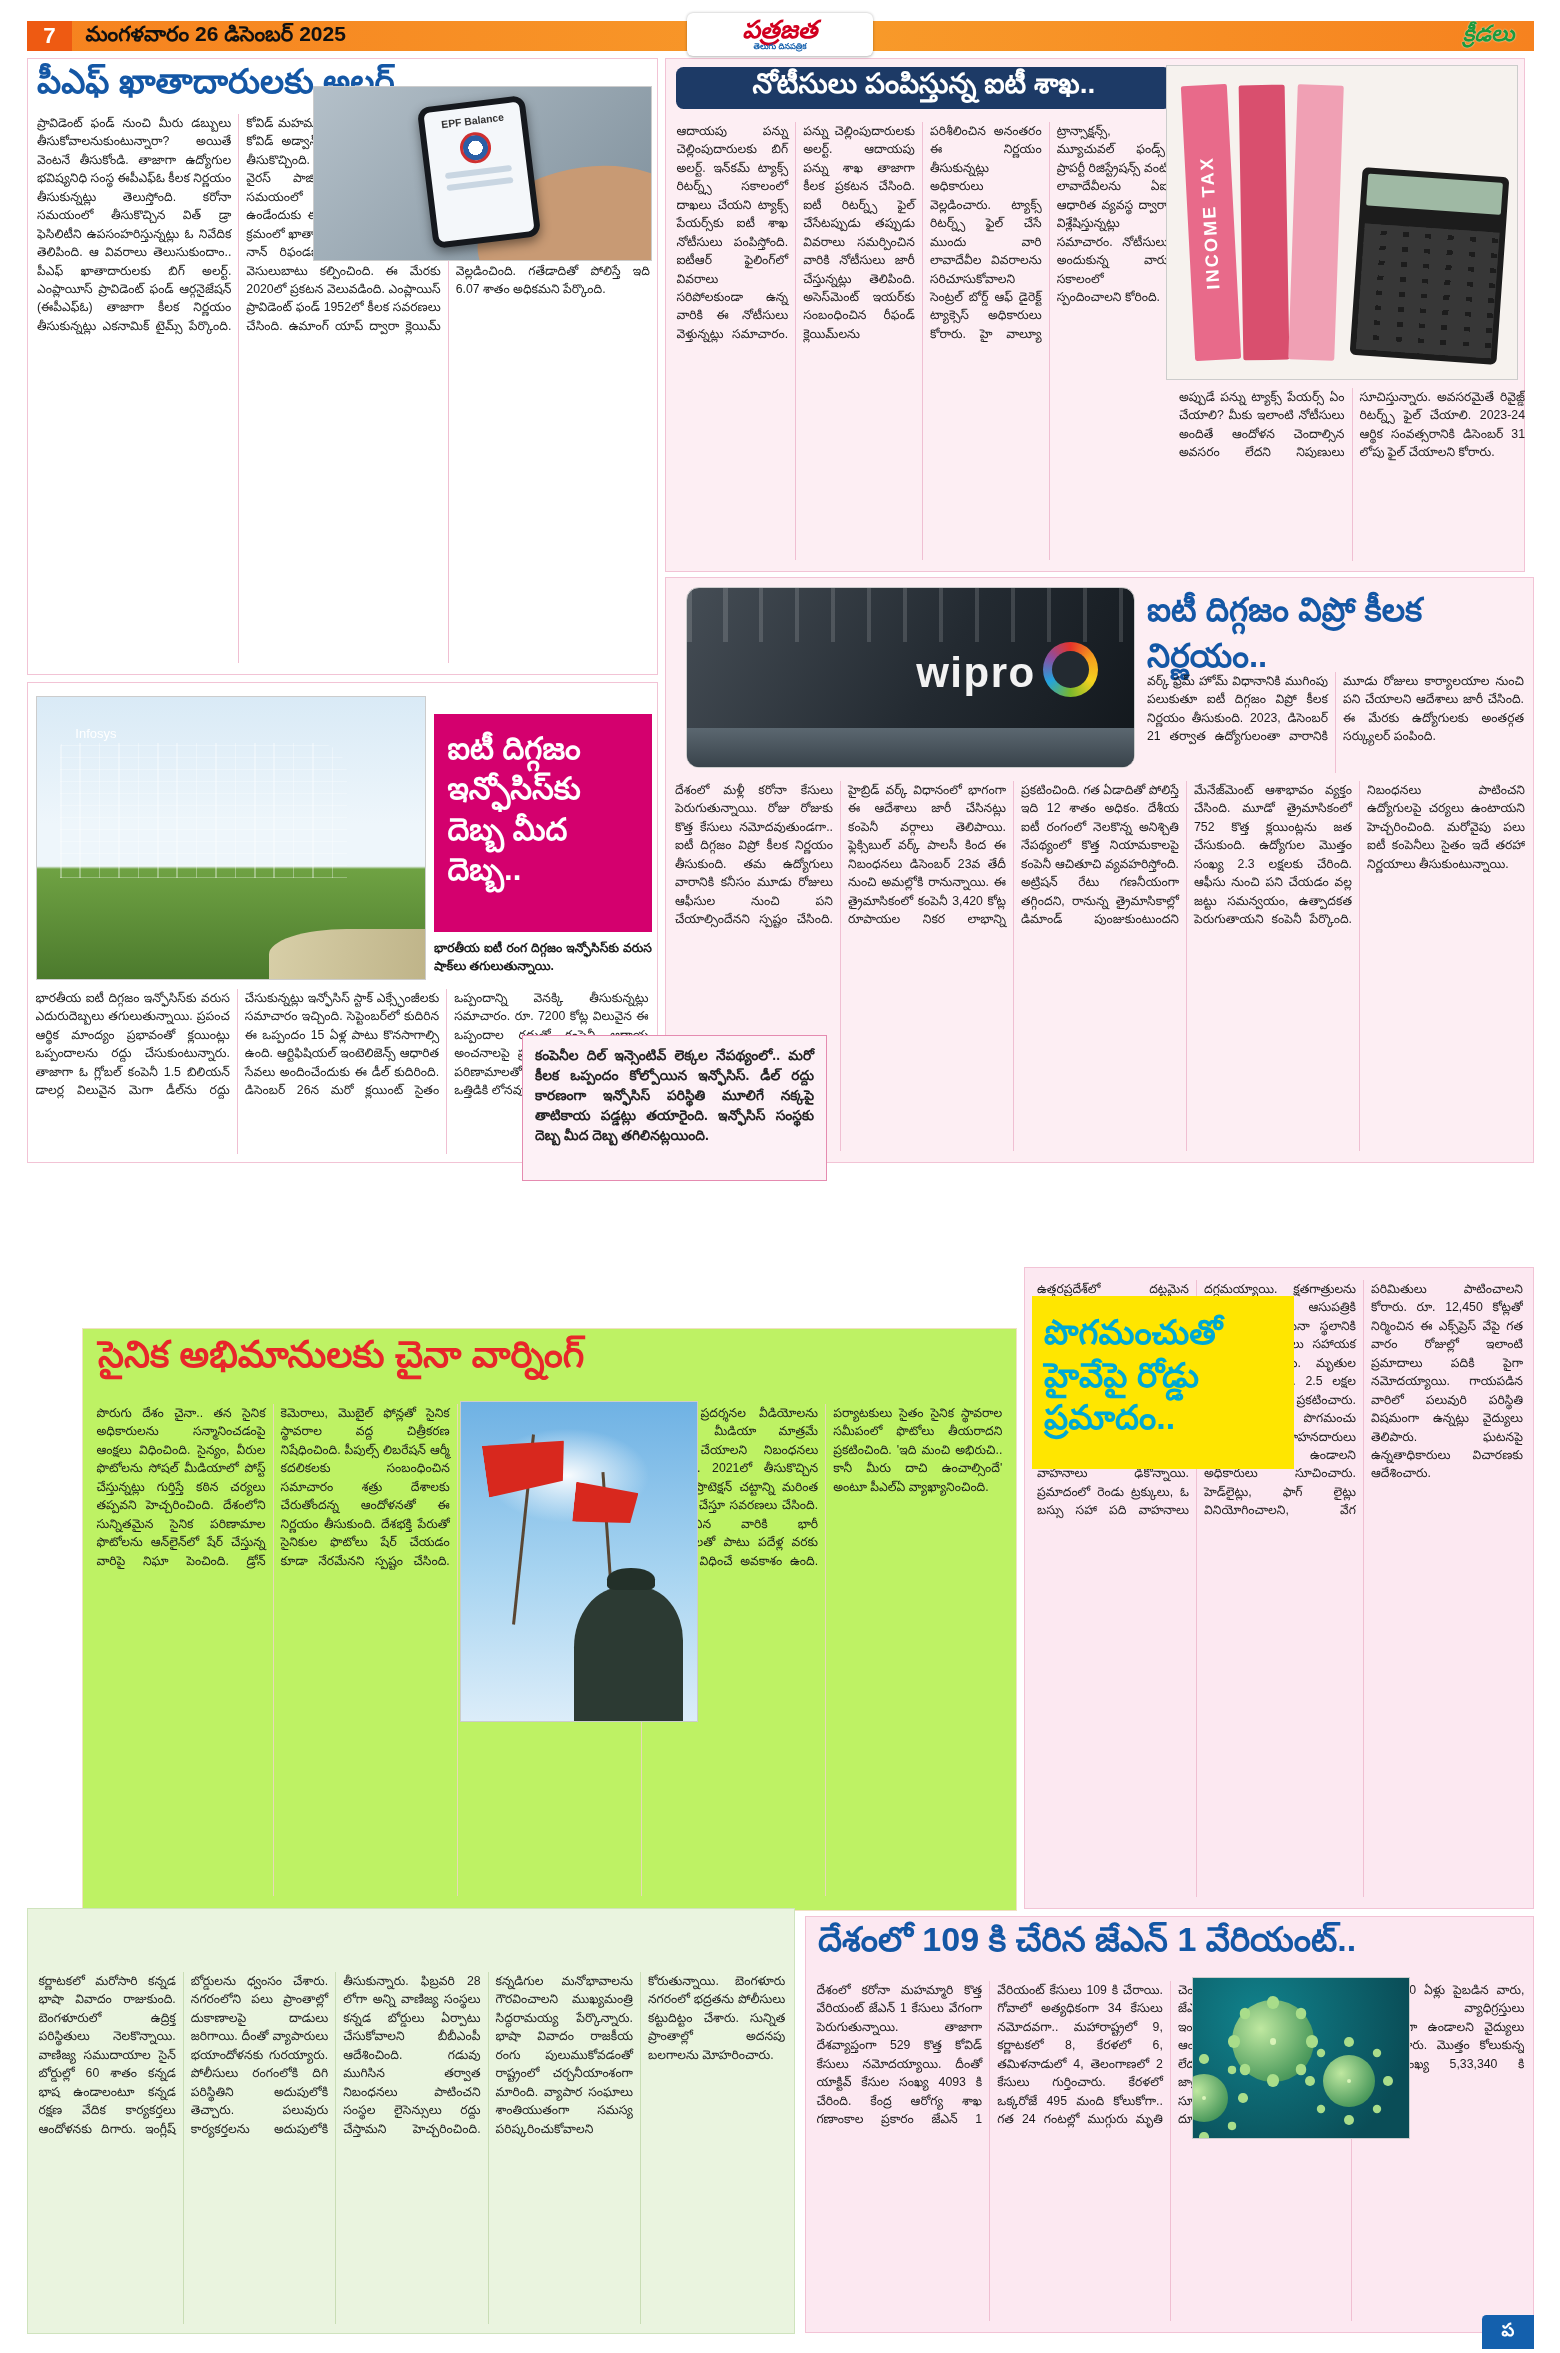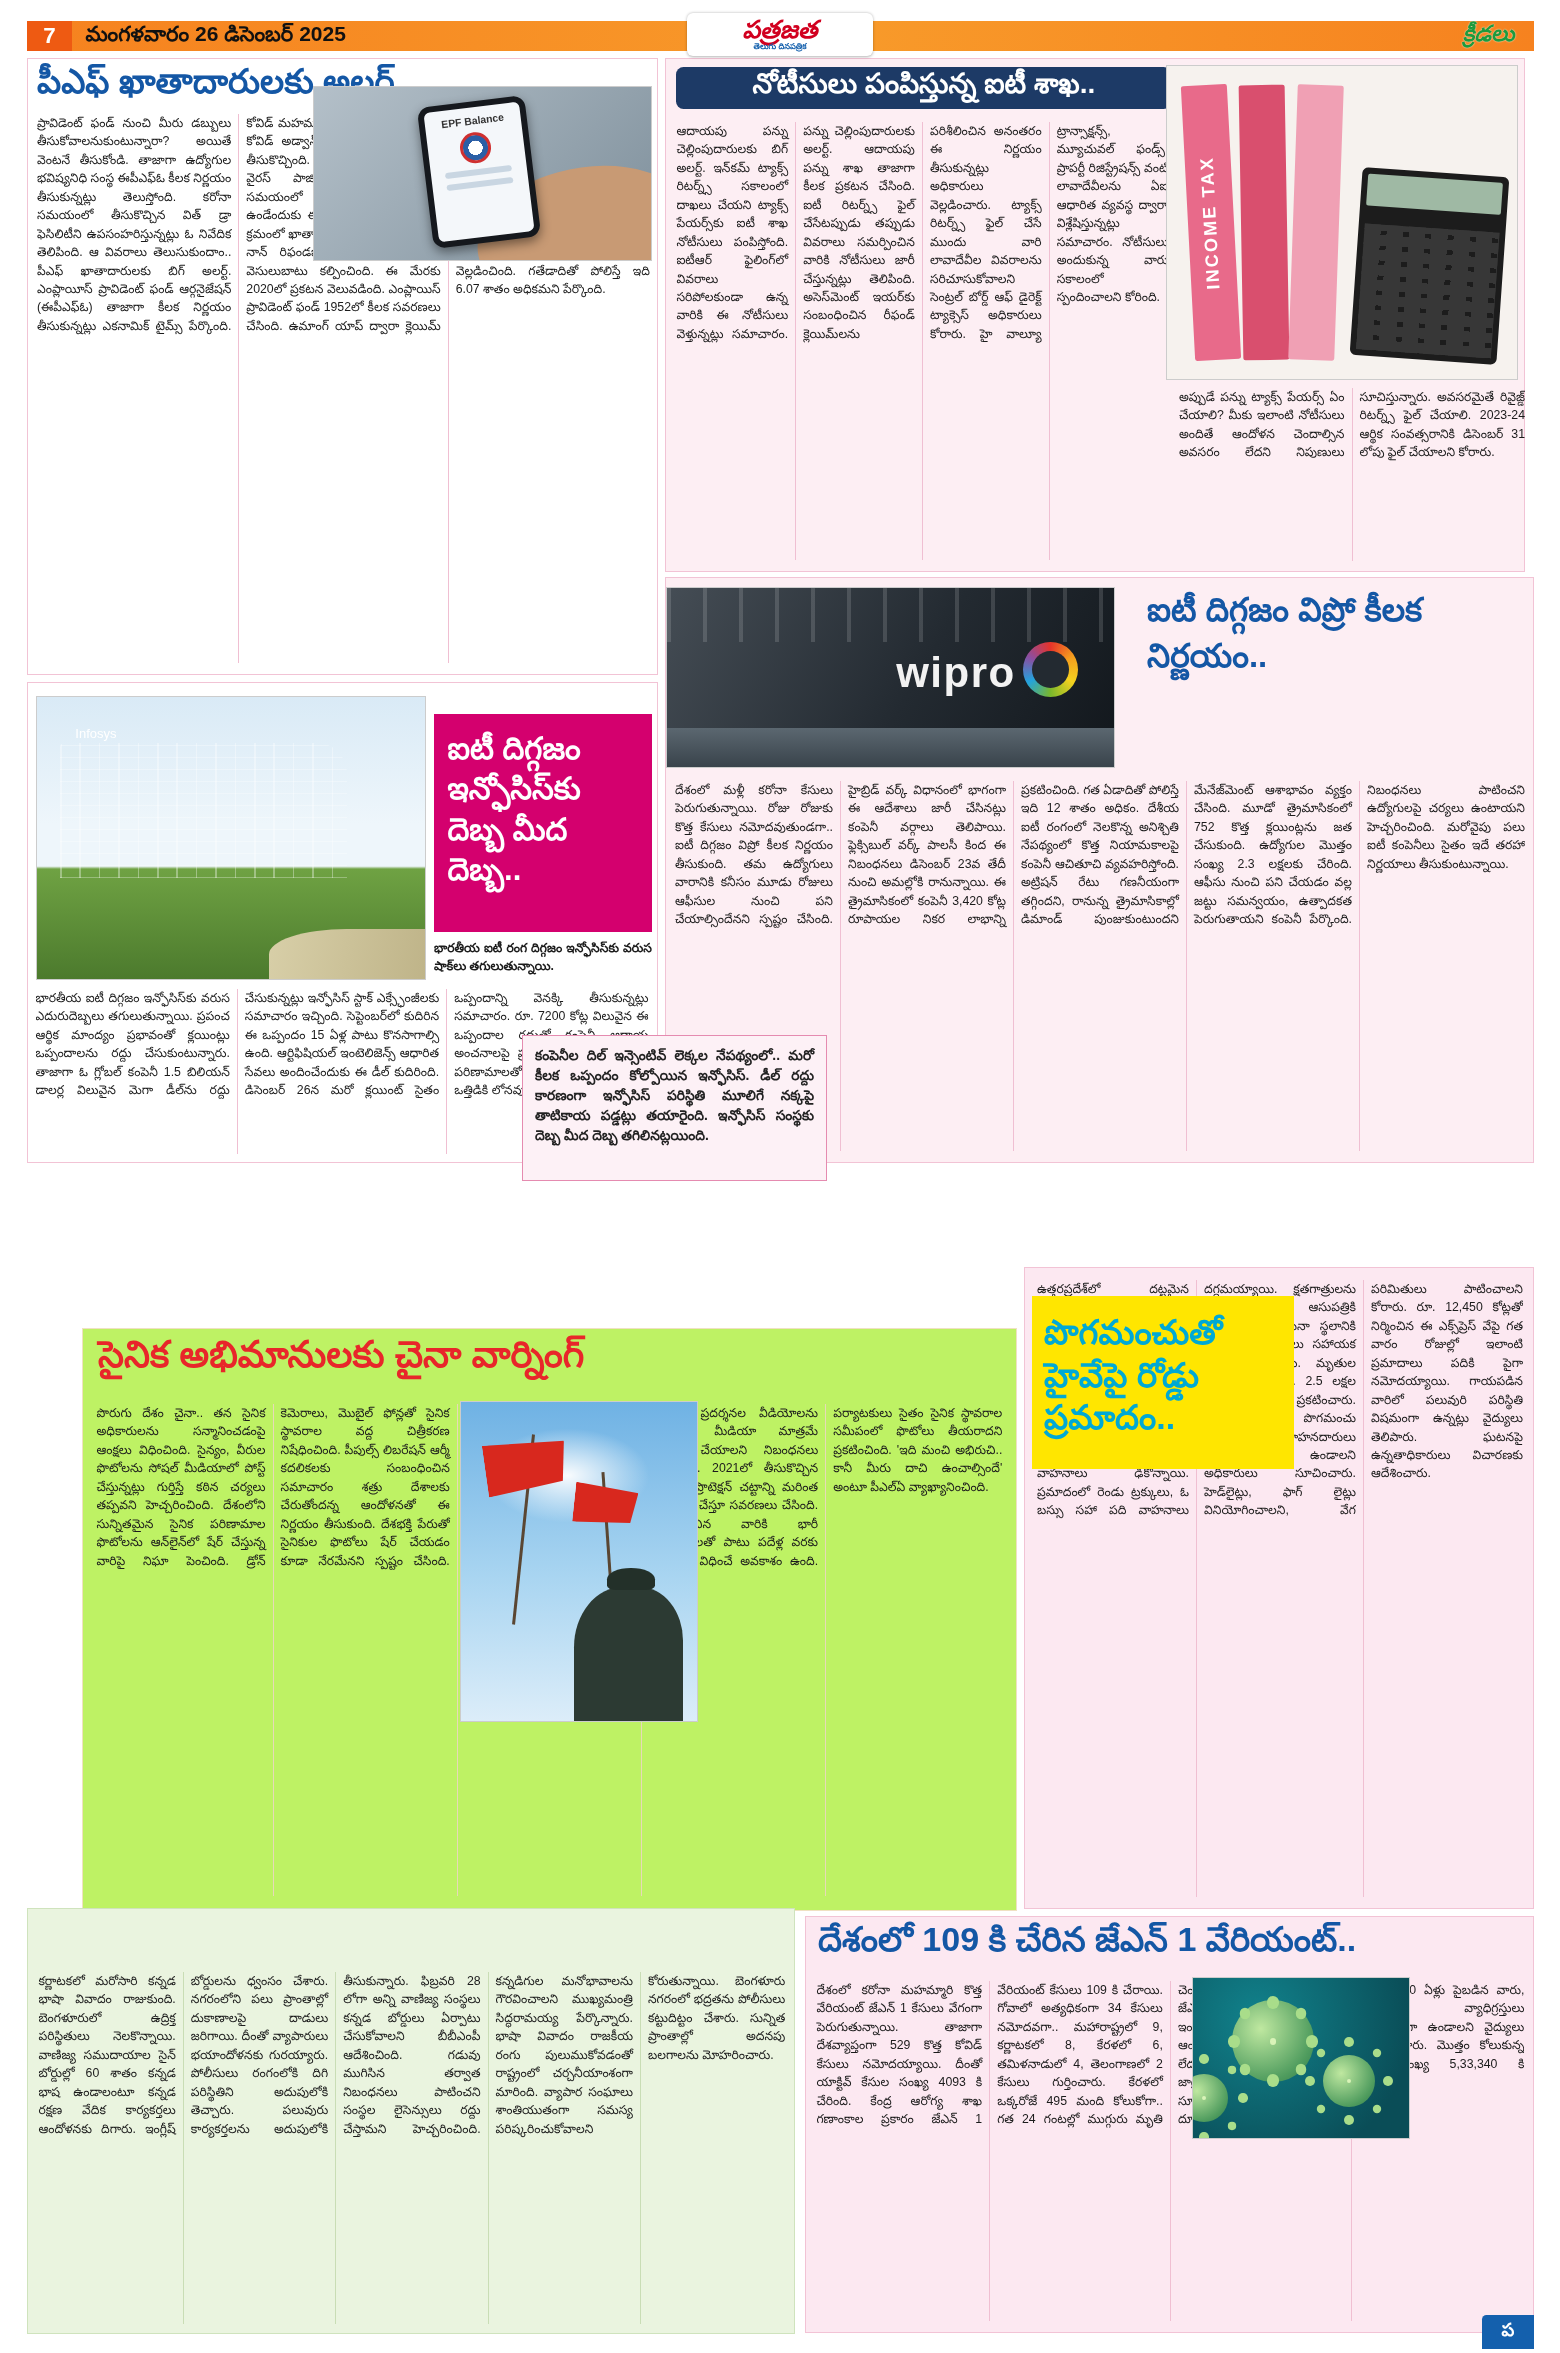--- a/index.html
+++ b/index.html
@@ -163,27 +163,28 @@
       <div class="calc">
         <div class="calc-display"></div>
         <div class="calc-keys"></div>
       </div>
     </div>
     <div class="body-text" style="left:10.4px; top:63px; width:492px; height:438px; column-count:4;">ఆదాయపు పన్ను చెల్లింపుదారులకు బిగ్ అలర్ట్. ఇన్‌కమ్ ట్యాక్స్ రిటర్న్స్ సకాలంలో దాఖలు చేయని ట్యాక్స్ పేయర్స్‌కు ఐటీ శాఖ నోటీసులు పంపిస్తోంది. ఐటీఆర్ ఫైలింగ్‌లో వివరాలు సరిపోలకుండా ఉన్న వారికి ఈ నోటీసులు వెళ్తున్నట్లు సమాచారం. పన్ను చెల్లింపుదారులకు అలర్ట్. ఆదాయపు పన్ను శాఖ తాజాగా కీలక ప్రకటన చేసింది. ఐటీ రిటర్న్స్ ఫైల్ చేసేటప్పుడు తప్పుడు వివరాలు సమర్పించిన వారికి నోటీసులు జారీ చేస్తున్నట్లు తెలిపింది. అసెస్‌మెంట్ ఇయర్‌కు సంబంధించిన రీఫండ్ క్లెయిమ్‌లను పరిశీలించిన అనంతరం ఈ నిర్ణయం తీసుకున్నట్లు అధికారులు వెల్లడించారు. ట్యాక్స్ రిటర్న్స్ ఫైల్ చేసే ముందు వారి లావాదేవీల వివరాలను సరిచూసుకోవాలని సెంట్రల్ బోర్డ్ ఆఫ్ డైరెక్ట్ ట్యాక్సెస్ అధికారులు కోరారు. హై వాల్యూ ట్రాన్సాక్షన్స్, మ్యూచువల్ ఫండ్స్, ప్రాపర్టీ రిజిస్ట్రేషన్స్ వంటి లావాదేవీలను ఏఐ ఆధారిత వ్యవస్థ ద్వారా విశ్లేషిస్తున్నట్లు సమాచారం. నోటీసులు అందుకున్న వారు సకాలంలో స్పందించాలని కోరింది.</div>
     <div class="body-text" style="left:513px; top:329px; width:346px; height:173px; column-count:2;">అప్పుడే పన్ను ట్యాక్స్ పేయర్స్ ఏం చేయాలి? మీకు ఇలాంటి నోటీసులు అందితే ఆందోళన చెందాల్సిన అవసరం లేదని నిపుణులు సూచిస్తున్నారు. అవసరమైతే రివైజ్డ్ రిటర్న్స్ ఫైల్ చేయాలి. 2023-24 ఆర్థిక సంవత్సరానికి డిసెంబర్ 31 లోపు ఫైల్ చేయాలని కోరారు.</div>
   </section>
 
   <section class="article" style="left:665px; top:577px; width:869px; height:586px; background:#fdeef3;">
-    <div class="img img-wipro" style="left:0; top:9px; width:447px; height:179px;">
+    <div class="img img-wipro" style="left:20px; top:9px; width:447px; height:179px;border-radius:13px;">
       <div class="wipro-glow"></div>
       <div class="wipro-wordmark">wipro</div>
       <div class="wipro-ring"></div>
       <div class="wipro-floor"></div>
     </div>
     <h1 class="headline-blue" style="left:481px; top:13.4px; width:377px; font-size:33px; margin:0;">ఐటీ దిగ్గజం విప్రో కీలక నిర్ణయం..</h1>
+    <div class="body-text" style="left:481px; top:94px; width:377px; height:101px; column-count:2;">వర్క్ ఫ్రమ్ హోమ్ విధానానికి ముగింపు పలుకుతూ ఐటీ దిగ్గజం విప్రో కీలక నిర్ణయం తీసుకుంది. 2023, డిసెంబర్ 21 తర్వాత ఉద్యోగులంతా వారానికి మూడు రోజులు కార్యాలయాల నుంచి పని చేయాలని ఆదేశాలు జారీ చేసింది. ఈ మేరకు ఉద్యోగులకు అంతర్గత సర్క్యులర్ పంపింది.</div>
     <div class="body-text" style="left:9px; top:203px; width:850px; height:370px; column-count:5;">దేశంలో మళ్లీ కరోనా కేసులు పెరుగుతున్నాయి. రోజు రోజుకు కొత్త కేసులు నమోదవుతుండగా.. ఐటీ దిగ్గజం విప్రో కీలక నిర్ణయం తీసుకుంది. తమ ఉద్యోగులు వారానికి కనీసం మూడు రోజులు ఆఫీసుల నుంచి పని చేయాల్సిందేనని స్పష్టం చేసింది. హైబ్రిడ్ వర్క్ విధానంలో భాగంగా ఈ ఆదేశాలు జారీ చేసినట్లు కంపెనీ వర్గాలు తెలిపాయి. ఫ్లెక్సిబుల్ వర్క్ పాలసీ కింద ఈ నిబంధనలు డిసెంబర్ 23వ తేదీ నుంచి అమల్లోకి రానున్నాయి. ఈ త్రైమాసికంలో కంపెనీ 3,420 కోట్ల రూపాయల నికర లాభాన్ని ప్రకటించింది. గత ఏడాదితో పోలిస్తే ఇది 12 శాతం అధికం. దేశీయ ఐటీ రంగంలో నెలకొన్న అనిశ్చితి నేపథ్యంలో కొత్త నియామకాలపై కంపెనీ ఆచితూచి వ్యవహరిస్తోంది. అట్రిషన్ రేటు గణనీయంగా తగ్గిందని, రానున్న త్రైమాసికాల్లో డిమాండ్ పుంజుకుంటుందని మేనేజ్‌మెంట్ ఆశాభావం వ్యక్తం చేసింది. మూడో త్రైమాసికంలో 752 కొత్త క్లయింట్లను జత చేసుకుంది. ఉద్యోగుల మొత్తం సంఖ్య 2.3 లక్షలకు చేరింది. ఆఫీసు నుంచి పని చేయడం వల్ల జట్టు సమన్వయం, ఉత్పాదకత పెరుగుతాయని కంపెనీ పేర్కొంది. నిబంధనలు పాటించని ఉద్యోగులపై చర్యలు ఉంటాయని హెచ్చరించింది. మరోవైపు పలు ఐటీ కంపెనీలు సైతం ఇదే తరహా నిర్ణయాలు తీసుకుంటున్నాయి.</div>
   </section>
 
   <div class="highlight-box" style="left:522px; top:1035px; width:305px; height:146px;">కంపెనీల దిల్ ఇన్సెంటివ్ లెక్కల నేపథ్యంలో.. మరో కీలక ఒప్పందం కోల్పోయిన ఇన్ఫోసిస్. డీల్ రద్దు కారణంగా ఇన్ఫోసిస్ పరిస్థితి మూలిగే నక్కపై తాటికాయ పడ్డట్లు తయారైంది. ఇన్ఫోసిస్ సంస్థకు దెబ్బ మీద దెబ్బ తగిలినట్లయింది.</div>
 
   <section class="article" style="left:27px; top:682px; width:631px; height:481px; background:#fff;">
     <div class="img img-infosys" style="left:7.5px; top:13.4px; width:388px; height:282px;">
       <div class="infy-logo-text">Infosys</div>
       <div class="infy-building"></div>
       <div class="infy-path"></div>

